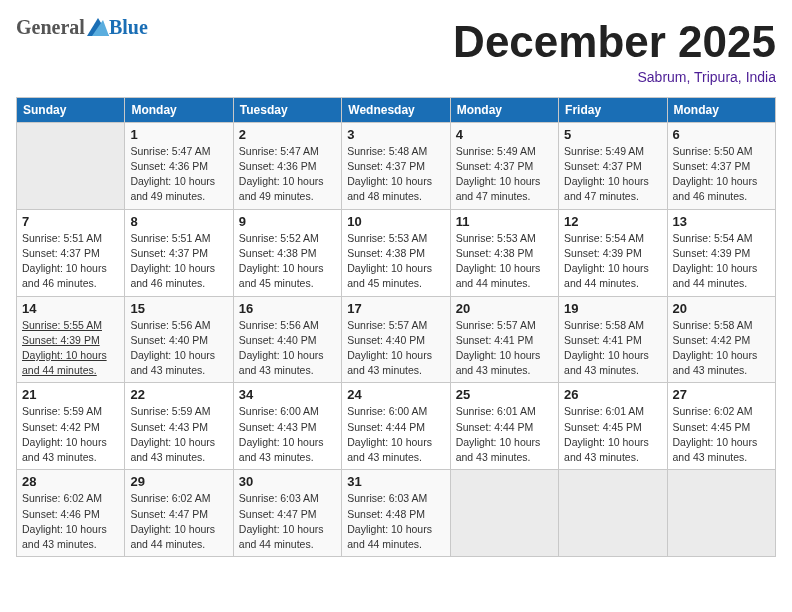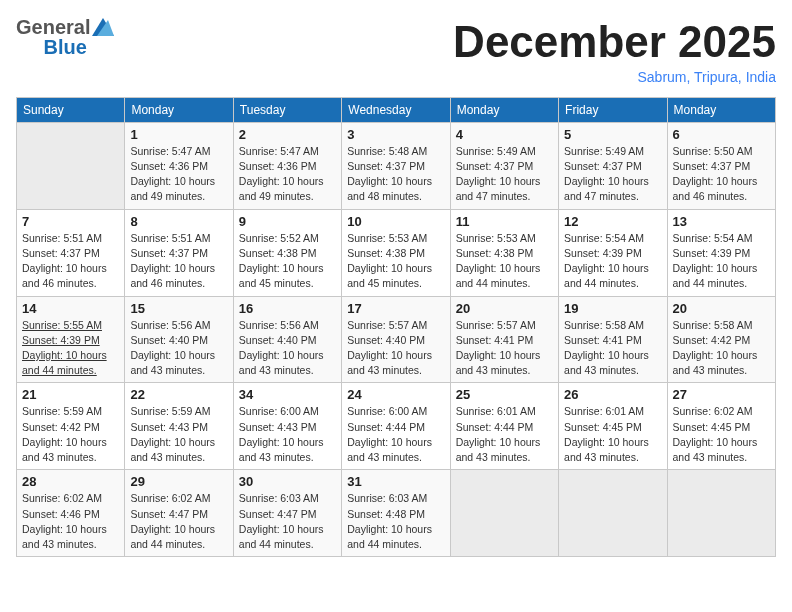--- a/index.html
+++ b/index.html
@@ -11,53 +11,53 @@
       padding: 16px;
     }
     .header {
       display: flex;
       justify-content: space-between;
       align-items: flex-start;
       margin-bottom: 12px;
     }
     .logo {
       display: flex;
-      flex-direction: column;
-      align-items: center;
+      align-items: flex-end;
+      font-family: Liberation Serif, serif;
     }
     .logo-text {
       font-size: 20px;
       font-weight: bold;
       line-height: 1.1;
     }
     .logo-general { color: #555; }
     .logo-blue { color: #1a6eb5; }
     .title-block { text-align: right; }
     .month-title {
       font-size: 44px;
       font-weight: bold;
       color: #222;
       line-height: 1.2;
     }
     .subtitle {
       font-size: 14px;
-      color: #3b82f6;
+      color: #4c1d95;
     }
     table {
       width: 100%;
       border-collapse: collapse;
       font-size: 10.5px;
     }
     thead tr th {
       background-color: #1a6eb5;
       color: #fff;
       text-align: left;
       padding: 5px 6px;
       font-size: 12px;
-      font-weight: normal;
+      font-weight: bold;
       border: 1px solid #c8c8c8;
     }
     tbody tr td {
       border: 1px solid #c8c8c8;
       vertical-align: top;
       padding: 4px 5px;
       width: calc(100% / 7);
       min-height: 80px;
       background: #fff;
     }

